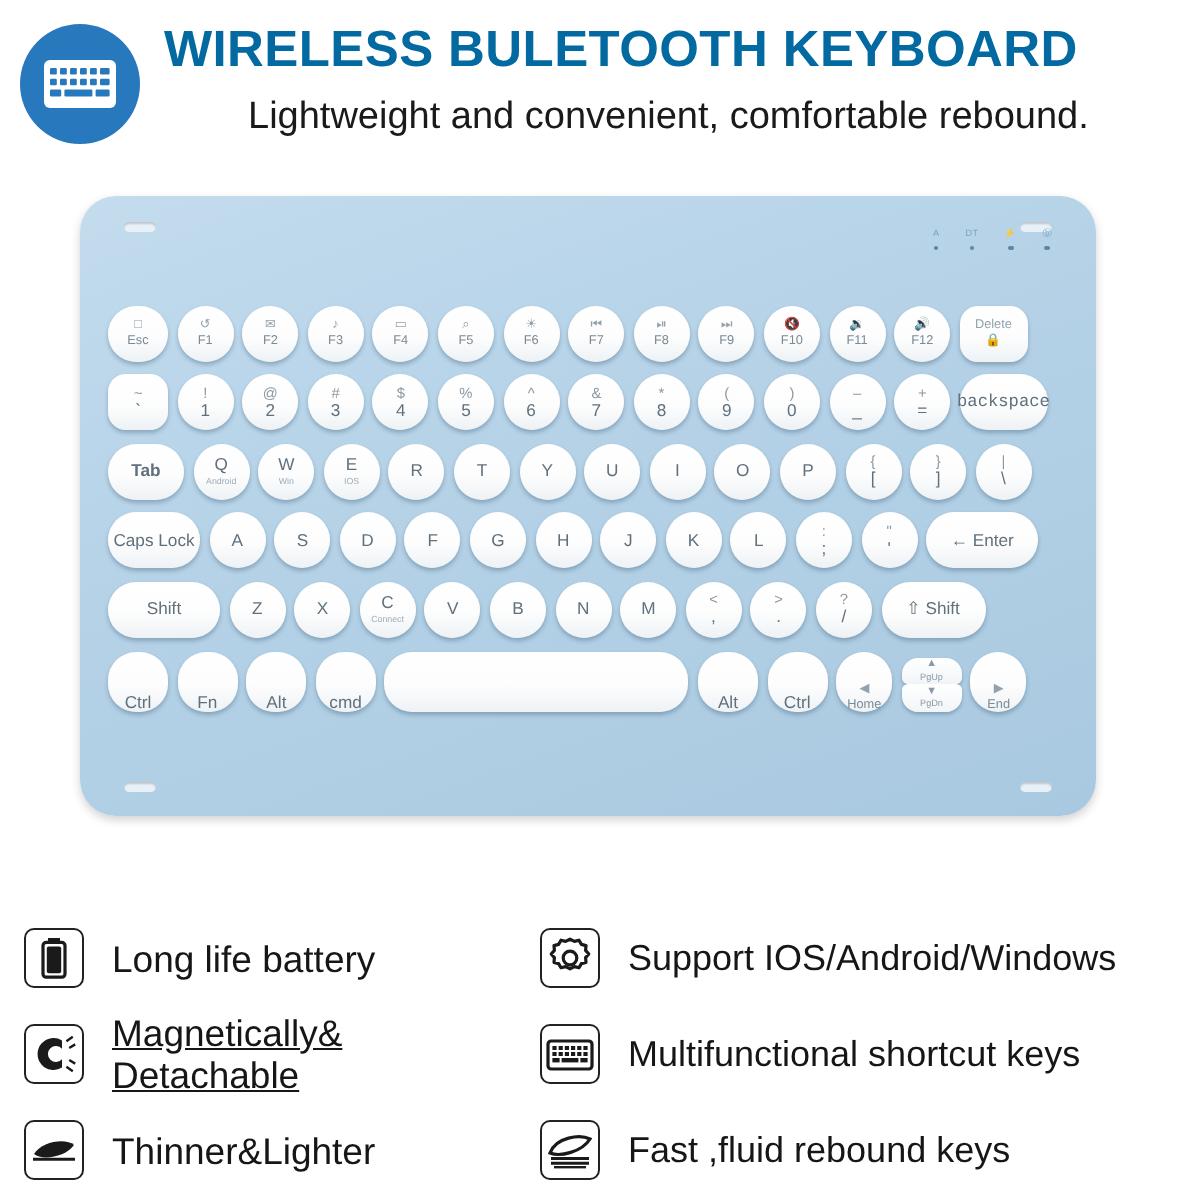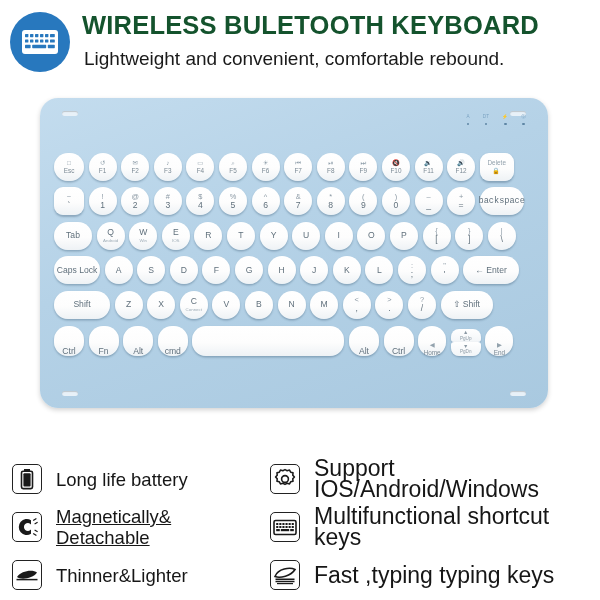--- a/index.html
+++ b/index.html
@@ -22,34 +22,35 @@
   .header-icon {
     width: 60px; height: 60px;
     border-radius: 50%;
     background: #2878be;
     flex: 0 0 60px;
     display: flex; align-items: center; justify-content: center;
     margin-top: 2px;
   }
   .header-text { padding-left: 12px; flex: 1 1 auto; }
   .header-title {
-    color: #14532d;
+    color: #0369a1;
     font-size: 25.5px;
     font-weight: bold;
     letter-spacing: 0.2px;
     line-height: 30px;
     white-space: nowrap;
   }
   .header-sub {
     font-size: 19px;
     color: #1a1a1a;
     line-height: 26px;
     padding-top: 6px;
     padding-left: 2px;
     white-space: nowrap;
+    margin-left: 40px;
   }
 
   
   .kb-stage {
     position: relative;
     width: 600px;
     height: 330px;
   }
   .keyboard {
     position: absolute;
@@ -123,21 +124,21 @@
   }
   .key .sub {
     font-size: 4.4px; color: #9fadb7; line-height: 5px; margin-top: .5px;
   }
   .key .fnlbl { font-size: 6.4px; color: #7b8a95; line-height: 7px; }
   .key .sym { font-size: 7.4px; color: #8b99a4; line-height: 8px; }
   .key .lower { font-size: 8.6px; color: #60707c; line-height: 9px; }
   .key.wide-label { font-size: 6.2px; color: #76848f; }
 
   .k-esc   { flex: 0 0 30px; }
-  .k-tab   { flex: 0 0 38px; }
+  .k-tab   { flex: 0 0 38px; font-weight: bold; }
   .k-caps  { flex: 0 0 46px; }
   .k-shiftL{ flex: 0 0 56px; }
   .k-shiftR{ flex: 0 0 52px; }
   .k-enter { flex: 0 0 56px; }
   .k-bksp  { flex: 0 0 44px; font-family: Liberation Mono, monospace; }
   .k-del   { flex: 0 0 34px; }
   .k-space { flex: 0 0 152px; }
   .k-mod   { flex: 0 0 30px; }
   .k-arrow { flex: 0 0 28px; }
 
@@ -189,21 +190,21 @@
     display: flex; align-items: center; justify-content: center;
     background: #fff;
   }
   .flabel {
     padding-left: 14px;
     font-size: 18.5px;
     line-height: 21px;
     color: #161616;
   }
   .flabel.two { font-size: 18.5px; line-height: 21px; text-decoration: underline; }
-  .fcol.right .flabel { font-size: 23px; }
+  .fcol.right .flabel { font-size: 18px; }
 </style>
 </head>
 <body>
 
 <div class="header">
   <div class="header-icon">
     <svg width="36" height="24" viewBox="0 0 36 24" aria-hidden="true">
       <rect x="0" y="0" width="36" height="24" rx="3" fill="#ffffff"></rect>
       <g fill="#2878be">
         <rect x="3" y="4" width="3.4" height="3.2" rx="0.6"></rect>
@@ -617,16 +618,16 @@
         <div class="flabel">Multifunctional shortcut keys</div>
       </div>
       <div class="frow">
         <div class="ficon">
           <svg width="24" height="20" viewBox="0 0 24 20">
             <path d="M2 11.5 C5 3.5 17 2 22 4.5 C18 11 7 13.5 2 11.5 Z" stroke="#1a1a1a" fill="none" stroke-width="1.6"></path>
             <path d="M2.5 14.2 H21.5 M2.5 16.6 H21.5" stroke="#1a1a1a" stroke-width="1.5"></path>
             <path d="M4 18.6 H20" stroke="#1a1a1a" stroke-width="1.2"></path>
           </svg>
         </div>
-        <div class="flabel">Fast ,typing typing keys</div>
+        <div class="flabel">Fast ,fluid rebound keys</div>
       </div>
     </div>
 </div>
 
 </body></html>

